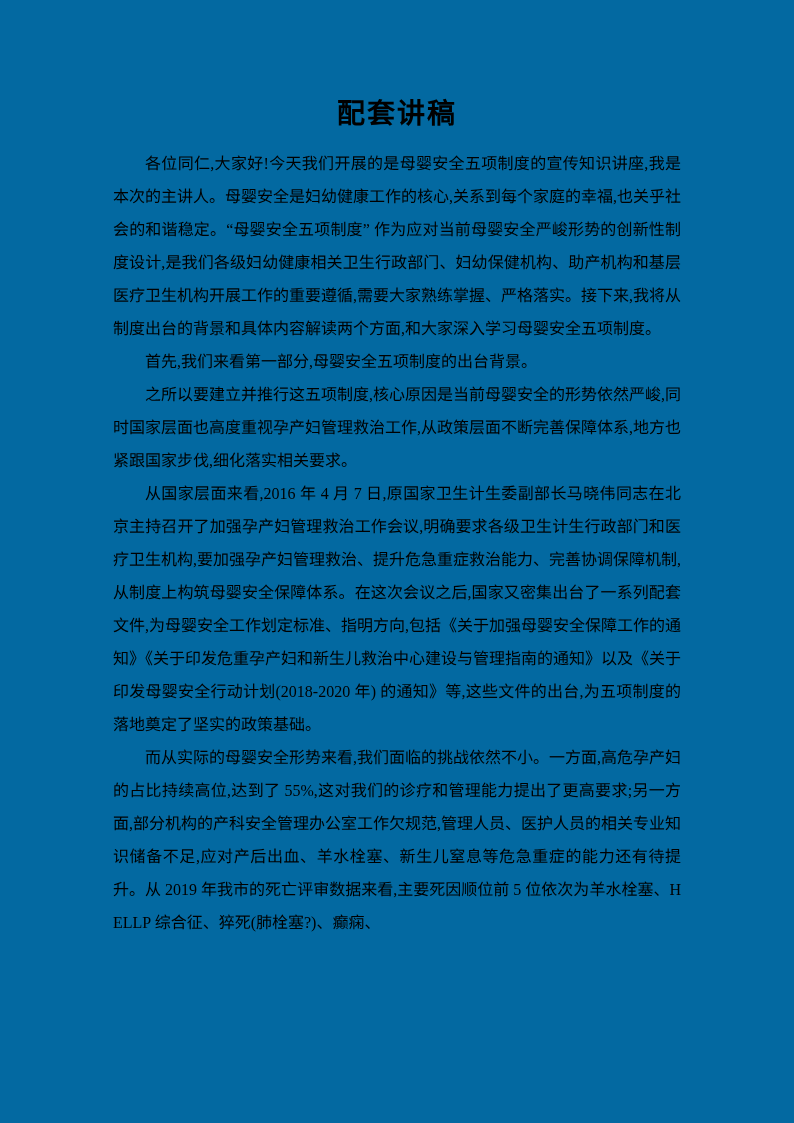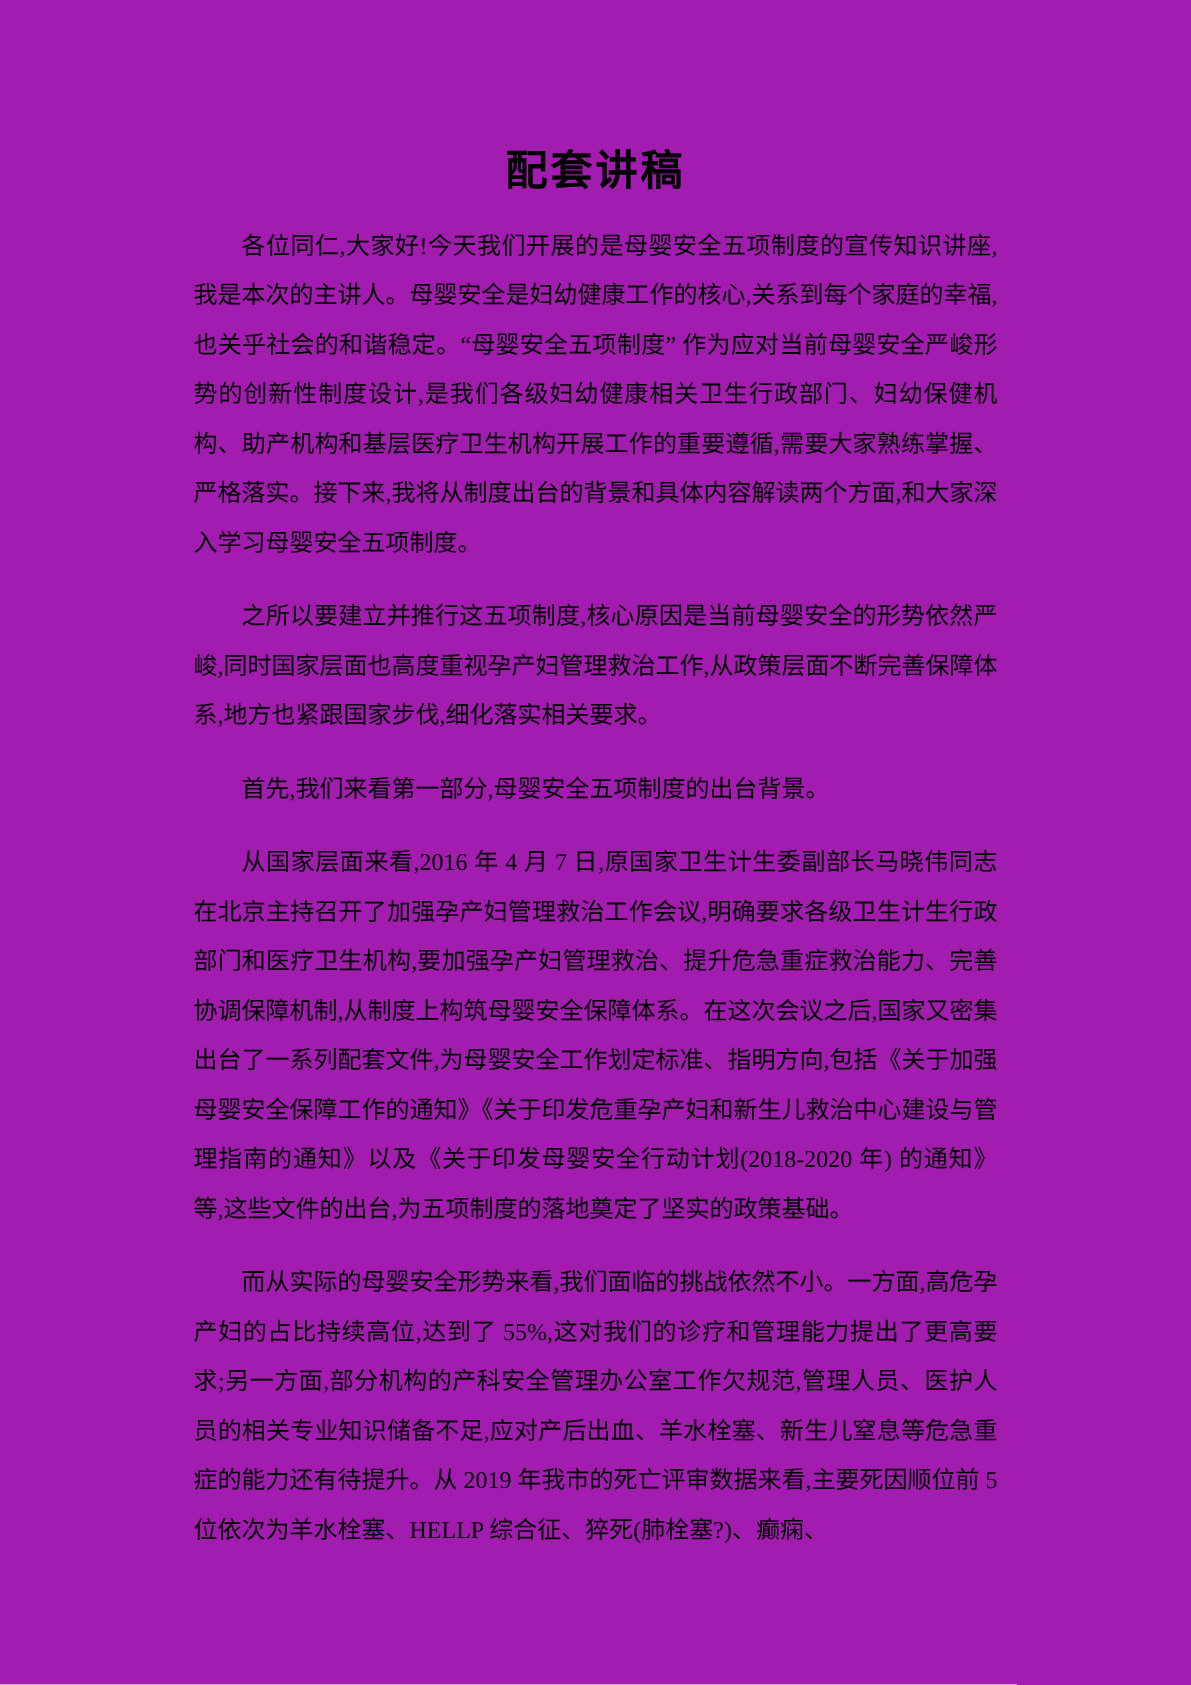--- a/index.html
+++ b/index.html
@@ -5,41 +5,41 @@
   html, body {
     margin: 0;
     padding: 0;
     background: #ffffff;
   }
   .page {
     position: relative;
     width: 794px;
     height: 1123px;
     margin: 0 auto;
-    background: #a21caf;
+    background: #0369a1;
     box-sizing: border-box;
     padding: 96px 113px 0 113px;
     overflow: hidden;
   }
   .doc-title {
     margin: 0 0 15px 0;
     text-align: center;
     font-family: "Liberation Sans", "DejaVu Sans", sans-serif;
     font-weight: 700;
     font-size: 28px;
     line-height: 36px;
     letter-spacing: 2px;
     color: #000000;
   }
   .doc-body {
     font-family: "Liberation Serif", "DejaVu Serif", serif;
     color: #000000;
   }
   .para {
-    margin: 16px;
+    margin: 0;
     font-size: 16px;
     line-height: 33px;
     text-align: justify;
     text-justify: inter-character;
     text-indent: 2em;
     color: #000000;
     word-break: break-all;
   }
   .bold-run {
     font-weight: 700;
@@ -48,23 +48,23 @@
 </head>
 <body>
 
 <div class="page">
   <h1 class="doc-title">配套讲稿</h1>
 
   <div class="doc-body">
 
     <p class="para"><span>各位同仁,大家好!今天我们开展的是母婴安全五项制度的宣传知识讲座,我是本次的主讲人。母婴安全是妇幼健康工作的核心,关系到每个家庭的幸福,也关乎社会的和谐稳定。“母婴安全五项制度” 作为应对当前母婴安全严峻形势的创新性制度设计,是我们各级妇幼健康相关卫生行政部门、妇幼保健机构、助产机构和基层医疗卫生机构开展工作的重要遵循,需要大家熟练掌握、严格落实。接下来,我将从制度出台的背景和具体内容解读两个方面,和大家深入学习母婴安全五项制度。</span></p>
 
+    <p class="para"><span>首先,我们来看第一部分,母婴安全五项制度的出台背景。</span></p>
+
     <p class="para"><span>之所以要建立并推行这五项制度,核心原因是当前母婴安全的形势依然严峻,同时国家层面也高度重视孕产妇管理救治工作,从政策层面不断完善保障体系,地方也紧跟国家步伐,细化落实相关要求。</span></p>
-
-    <p class="para"><span>首先,我们来看第一部分,母婴安全五项制度的出台背景。</span></p>
 
     <p class="para"><span>从国家层面来看,2016 年 4 月 7 日,原国家卫生计生委副部长马晓伟同志在北京主持召开了加强孕产妇管理救治工作会议,明确要求各级卫生计生行政部门和医疗卫生机构,要加强孕产妇管理救治、提升危急重症救治能力、完善协调保障机制,从制度上构筑母婴安全保障体系。在这次会议之后,国家又密集出台了一系列配套文件,为母婴安全工作划定标准、指明方向,包括《关于加强母婴安全保障工作的通知》《关于印发危重孕产妇和新生儿救治中心建设与管理指南的通知》以及《关于印发母婴安全行动计划(2018-2020 年) 的通知》等,这些文件的出台,为五项制度的落地奠定了坚实的政策基础。</span></p>
 
 
     <p class="para"><span>而从实际的母婴安全形势来看,我们面临的挑战依然不小。一方面,高危孕产妇的占比持续高位,达到了 55%,这对我们的诊疗和管理能力提出了更高要求;另一方面,部分机构的产科安全管理办公室工作欠规范,管理人员、医护人员的相关专业知识储备不足,应对产后出血、羊水栓塞、新生儿窒息等危急重症的能力还有待提升。从 2019 年我市的死亡评审数据来看,主要死因顺位前 5 位依次为羊水栓塞、HELLP 综合征、猝死(肺栓塞?)、癫痫、</span></p>
 
   </div>
 </div>
 
 </body></html>

